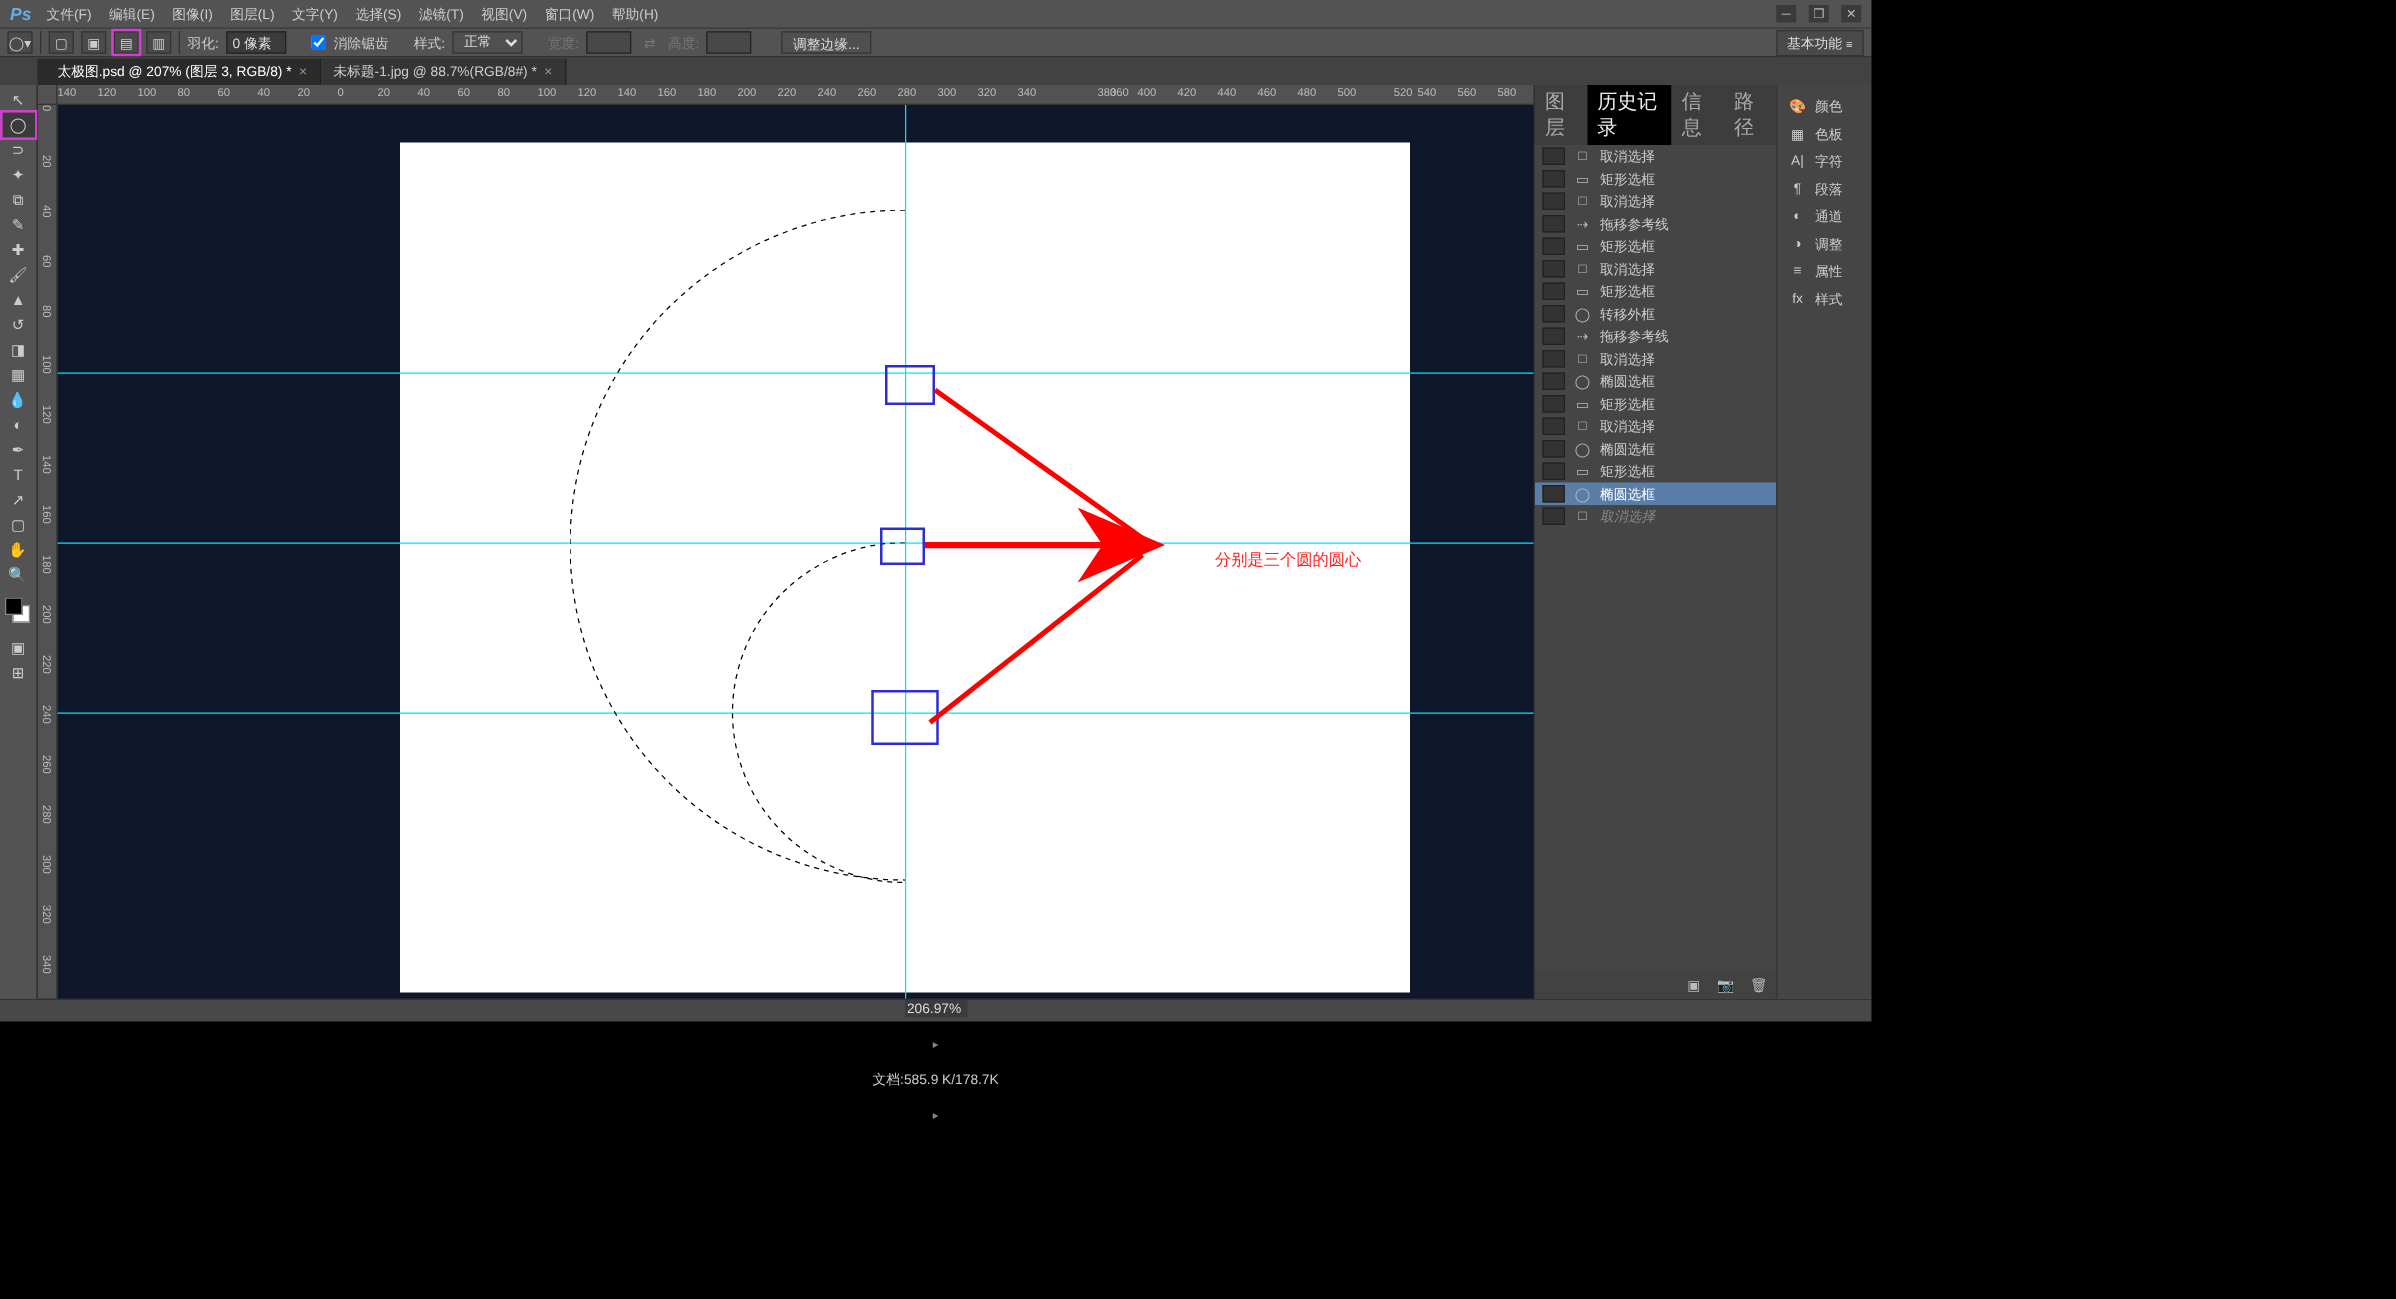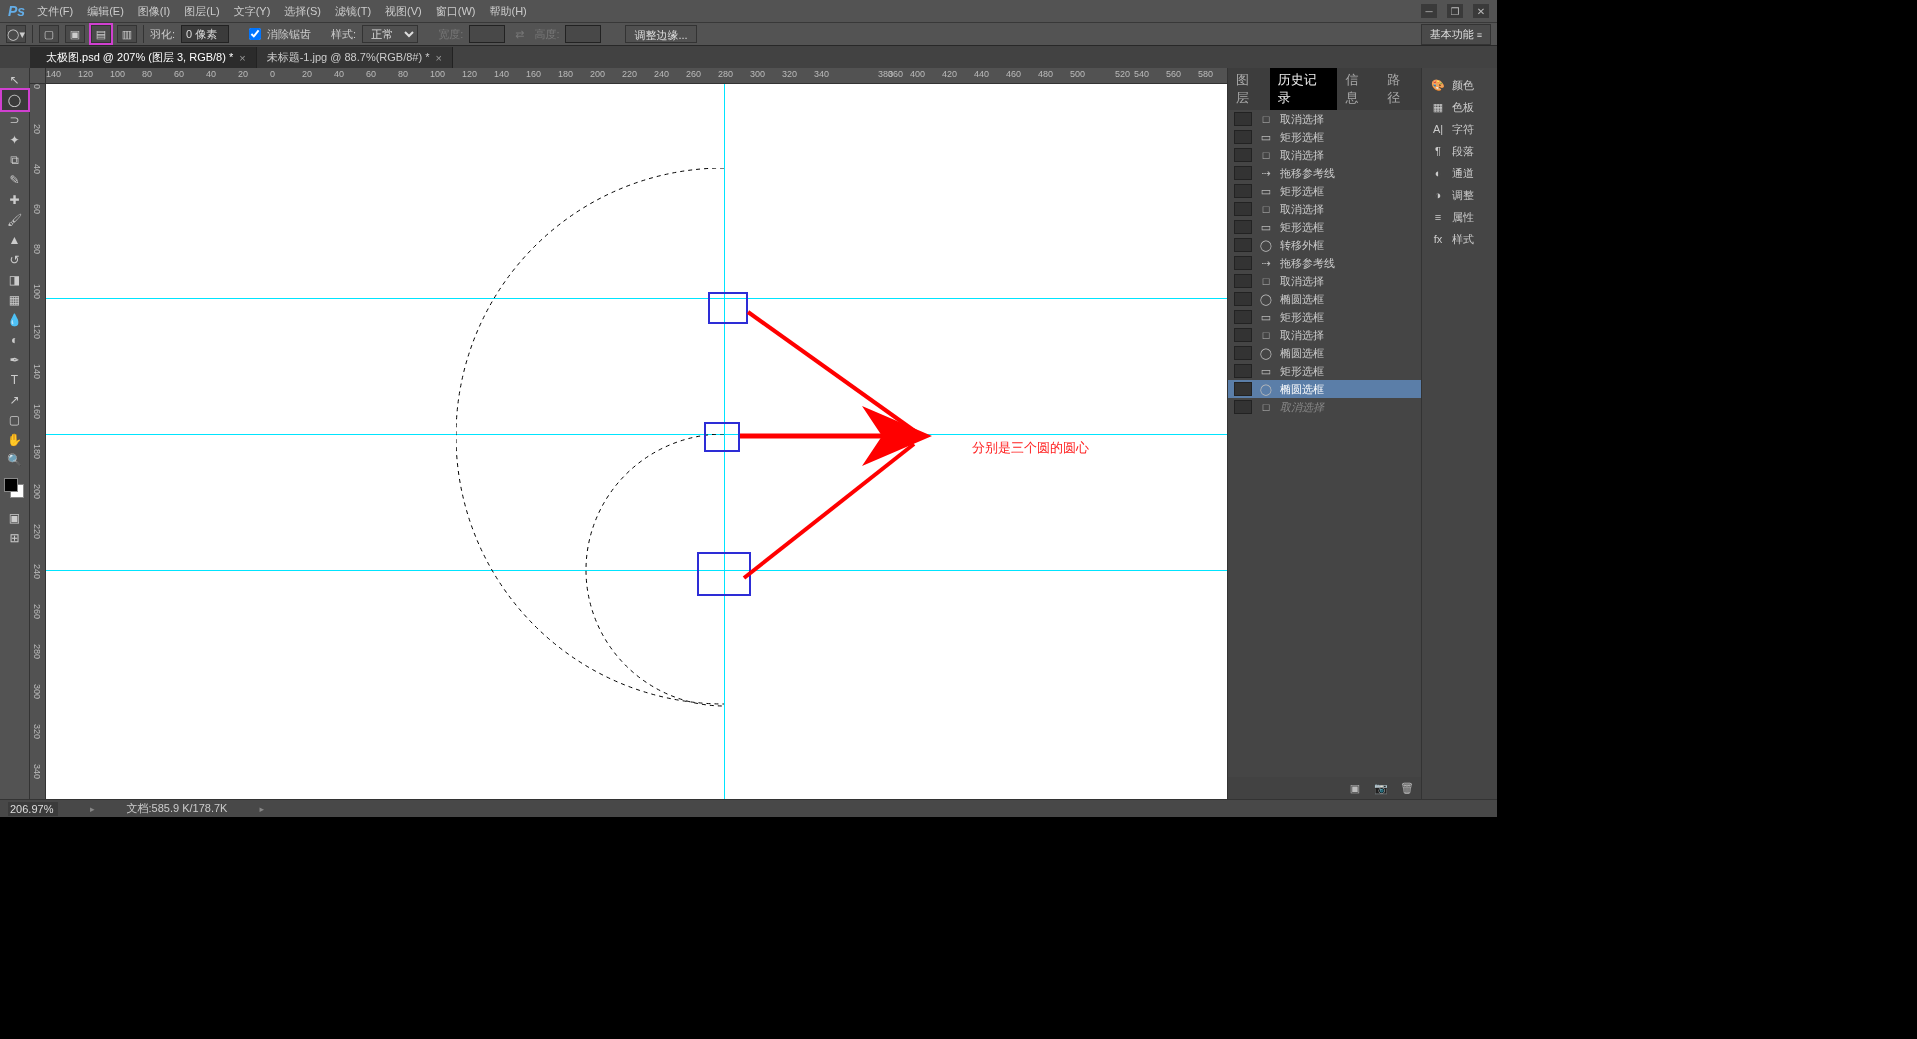--- a/index.html
+++ b/index.html
@@ -38,21 +38,21 @@
 
 .toolbar { width: 30px; background: #535353; border-right: 1px solid #333; display: flex; flex-direction: column; padding-top: 2px; }
 .tool { width: 26px; height: 20px; margin: 0 auto; display: flex; align-items: center; justify-content: center; color: #ccc; font-size: 12px; cursor: pointer; }
 .tool.selected { background: #3b3b3b; }
 .tool.highlighted { outline: 2px solid #d040d0; }
 .tool-colors { margin-top: 8px; position: relative; width: 22px; height: 22px; margin-left: 4px; }
 .fg-color { width: 14px; height: 14px; background: #000; border: 1px solid #888; position: absolute; top: 0; left: 0; }
 .bg-color { width: 14px; height: 14px; background: #fff; border: 1px solid #888; position: absolute; top: 6px; left: 6px; }
 
 
-.workspace { flex: 1; position: relative; background: #ffffff; overflow: hidden; text-align: center; }
+.workspace { flex: 1; position: relative; background: #0f172a; overflow: hidden; text-align: center; }
 .ruler-h { position: absolute; top: 0; left: 16px; right: 0; height: 16px; background: #525252; border-bottom: 1px solid #333; }
 .ruler-v { position: absolute; top: 16px; left: 0; bottom: 0; width: 16px; background: #525252; border-right: 1px solid #333; }
 .ruler-corner { position: absolute; top: 0; left: 0; width: 16px; height: 16px; background: #525252; border-right: 1px solid #333; border-bottom: 1px solid #333; }
 .ruler-tick { position: absolute; color: #bbb; font-size: 9px; }
 .ruler-h .ruler-tick { top: 1px; }
 .ruler-v .ruler-tick { left: 2px; writing-mode: vertical-rl; }
 
 .canvas-area { position: absolute; top: 16px; left: 16px; right: 0; bottom: 0; }
 .canvas { position: absolute; background: #fff; }
 .guide-v { position: absolute; width: 1px; background: #00e5ff; top: 0; bottom: 0; }
@@ -64,34 +64,34 @@
 
 
 .selection-path { position: absolute; }
 
 
 .right-rail { width: 76px; background: #454545; border-left: 1px solid #333; display: flex; flex-direction: column; padding-top: 6px; }
 .rail-item { height: 22px; display: flex; align-items: center; padding-left: 8px; gap: 6px; color: #ccc; font-size: 11px; cursor: pointer; }
 .rail-icon { width: 16px; height: 14px; display: inline-flex; align-items: center; justify-content: center; }
 
 .panel-dock { width: 194px; background: #454545; border-left: 1px solid #333; display: flex; flex-direction: column; }
-.panel-tabs { display: flex; background: #3d3d3d; font-size: 13px; color: #aaa; }
+.panel-tabs { display: flex; background: #3d3d3d; font-size: 16px; color: #aaa; }
 .panel-tab { padding: 3px 8px; cursor: pointer; }
 .panel-tab.active { background: #000000; color: #eee; }
 .panel-body { flex: 1; background: #454545; overflow-y: auto; }
 .history-item { height: 18px; display: flex; align-items: center; padding-left: 6px; gap: 6px; font-size: 11px; color: #ccc; cursor: pointer; }
 .history-item.active { background: #5b7ea8; color: #fff; }
 .history-item.future { color: #888; font-style: italic; }
 .hist-thumb { width: 18px; height: 14px; background: #333; border: 1px solid #222; }
 .hist-icon { width: 16px; height: 14px; display: inline-flex; align-items: center; justify-content: center; color: #bbb; }
 .panel-footer { height: 22px; background: #424242; display: flex; align-items: center; justify-content: flex-end; padding: 0 6px; gap: 10px; }
 .panel-foot-icon { width: 16px; height: 14px; color: #bbb; cursor: pointer; display: inline-flex; align-items: center; justify-content: center; font-size: 11px; }
 
 
-.statusbar { height: 18px; background: #484848; border-top: 1px solid #333; display: flex; align-items: center; padding: 0 8px; font-size: 11px; color: #ccc; gap: 32px; }
+.statusbar { height: 18px; background: #484848; border-top: 1px solid #333; display: flex; align-items: center; padding: 0 8px; font-size: 11px; color: #ccc; gap: 16px; flex-direction: column; }
 .zoom-field { background: #3b3b3b; border: none; color: #ddd; width: 50px; font-size: 11px; padding: 1px 2px; }
 
 
 .dashed { stroke: #000; stroke-width: 1; fill: none; stroke-dasharray: 4 4; }
 </style>
 </head>
 <body>
 
 <div class="app">
 

